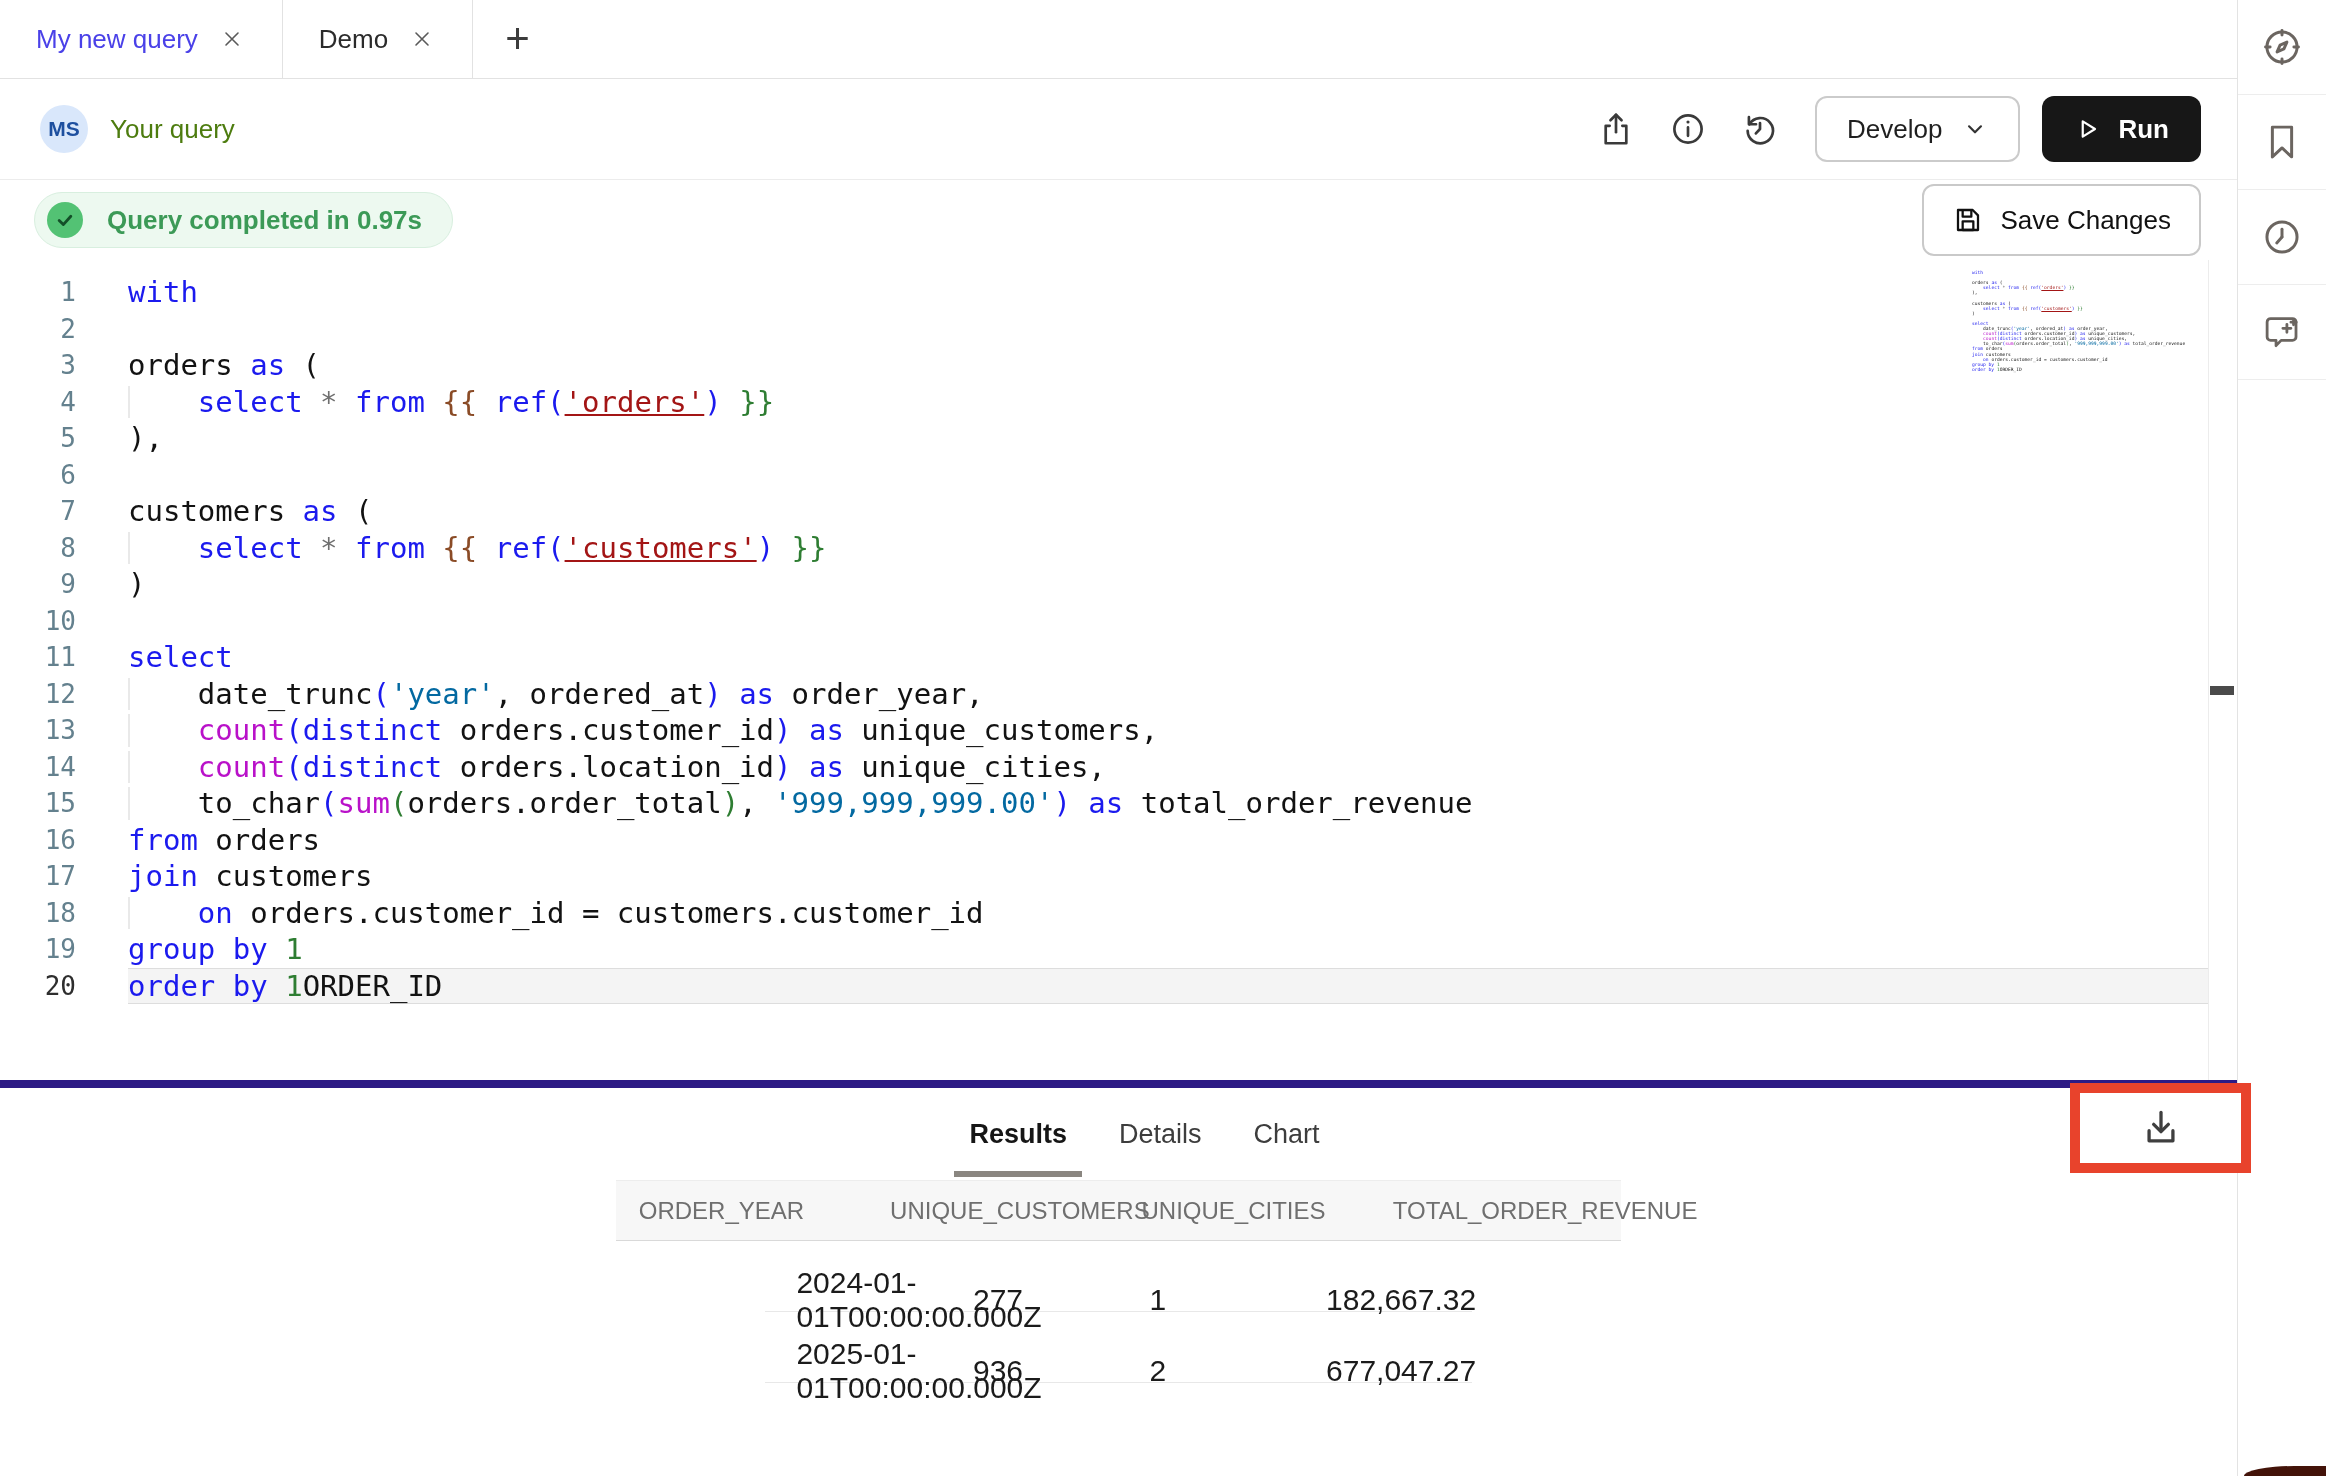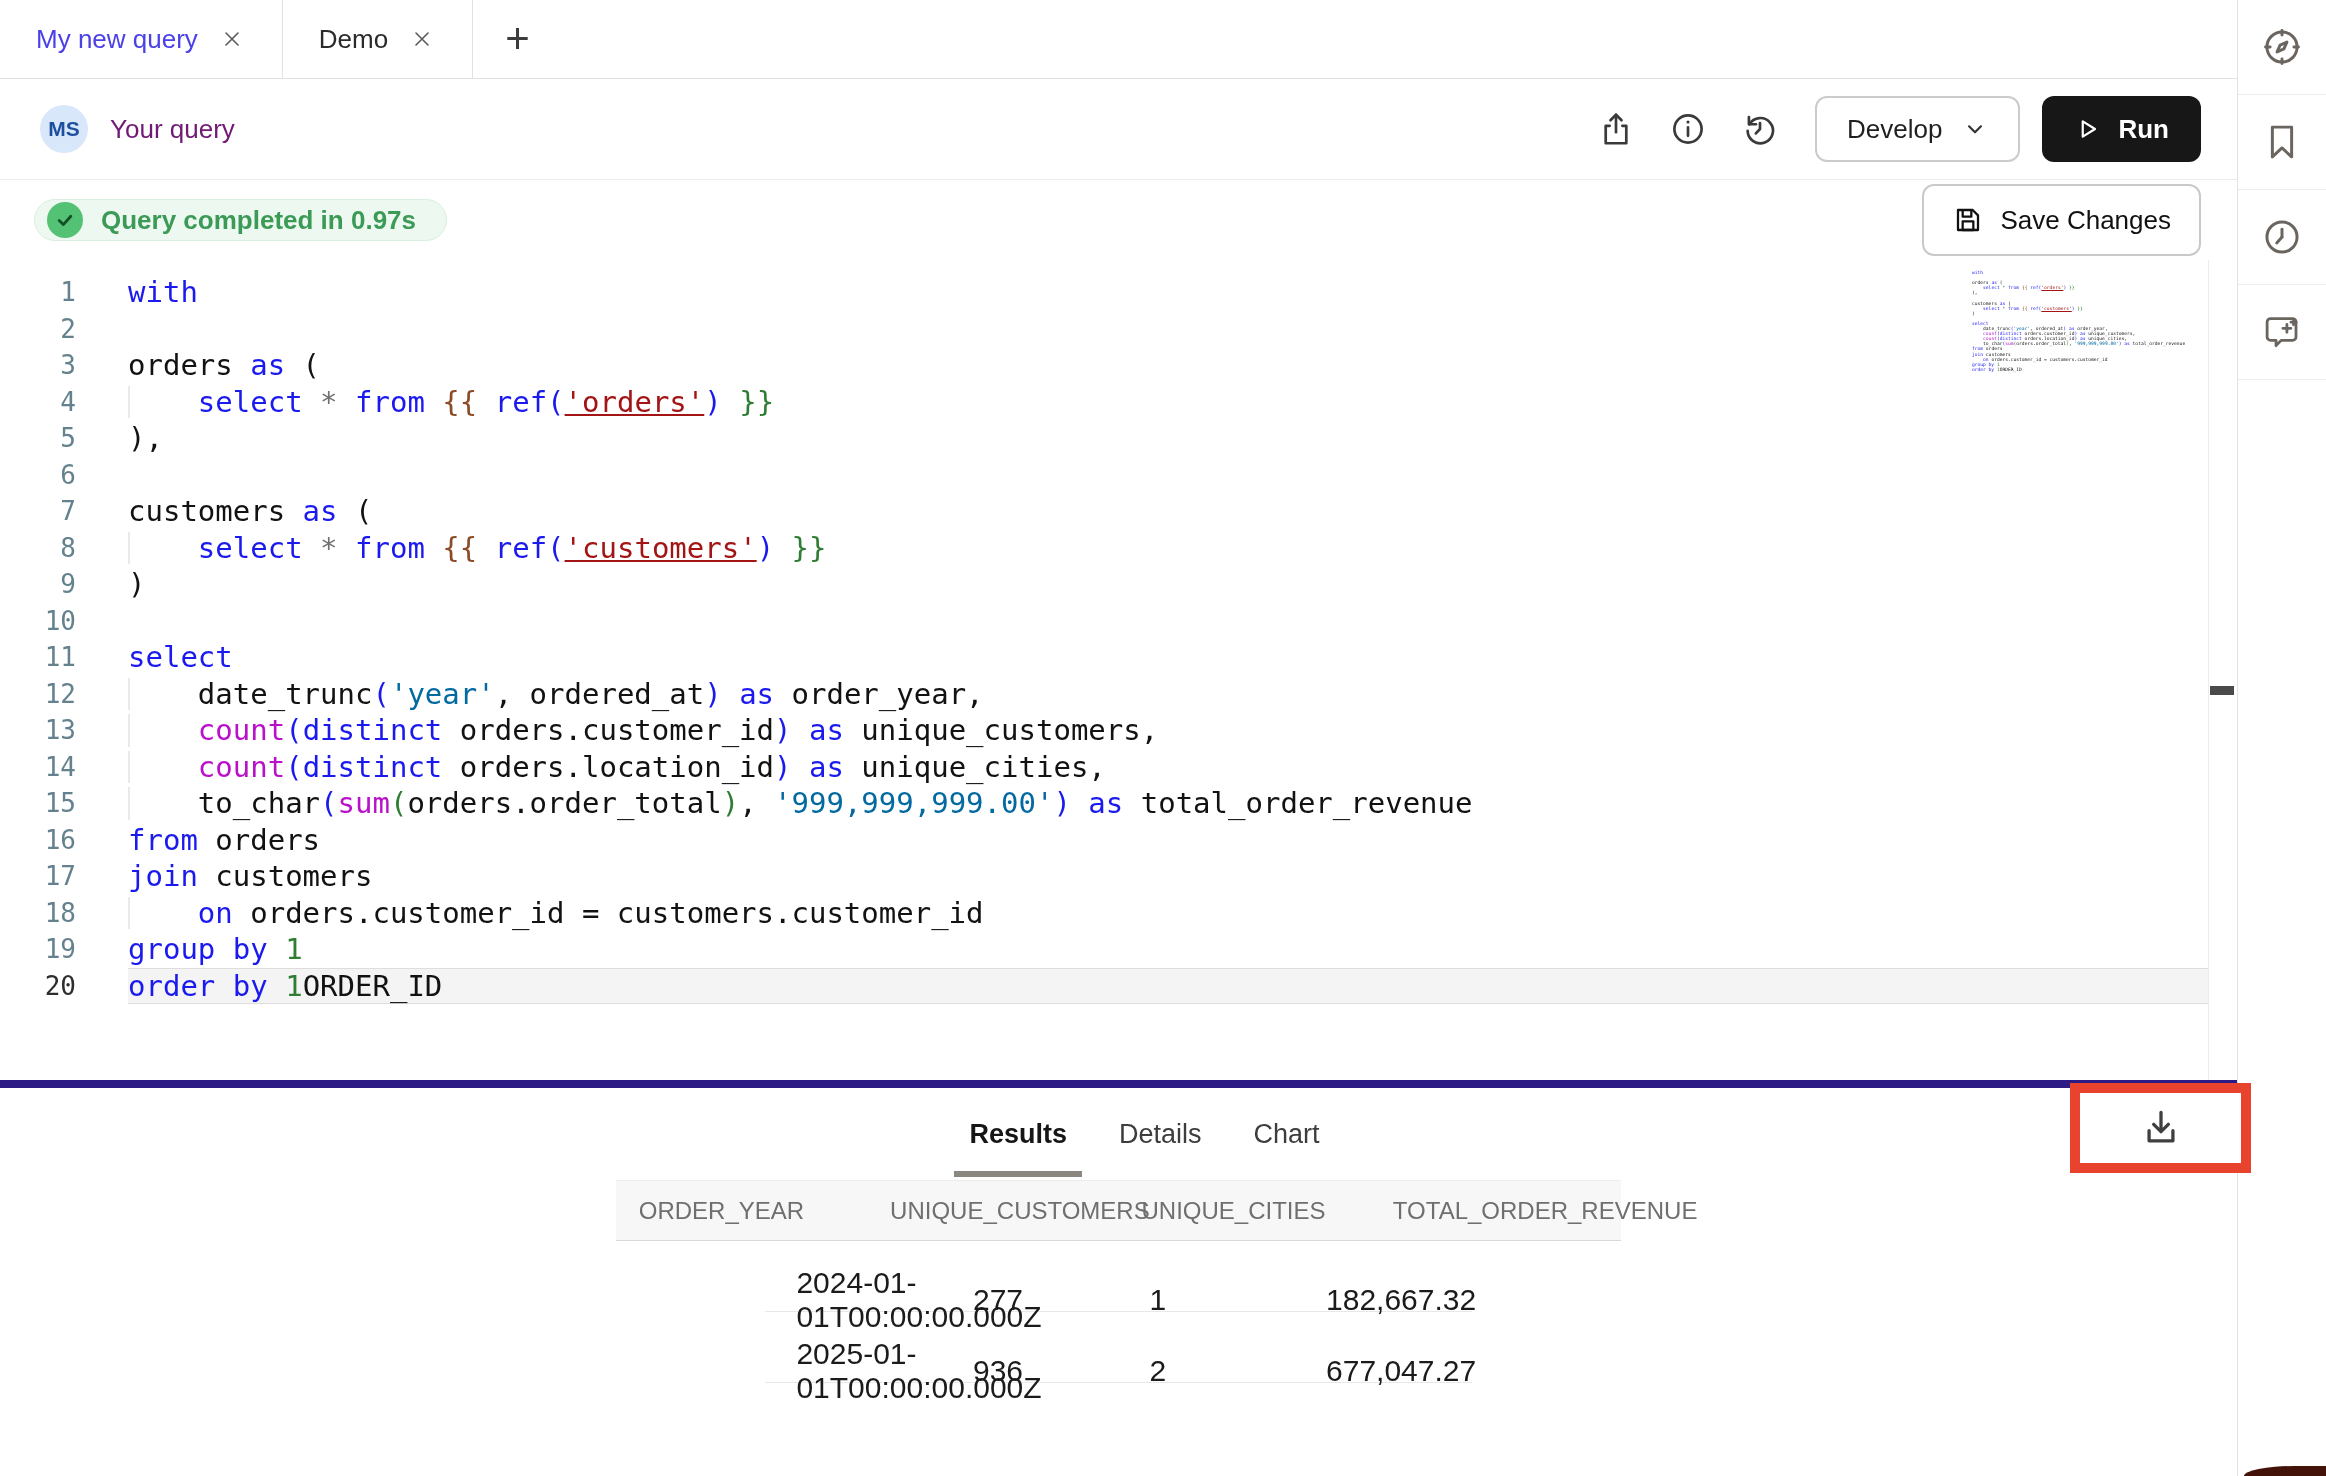--- a/index.html
+++ b/index.html
@@ -18,35 +18,35 @@
   .tab.active .tab-label{color:#4a41e8;}
   .tab-close{display:flex;align-items:center;justify-content:center;width:28px;height:28px;}
   .tab-add{display:flex;align-items:center;justify-content:center;padding:0 32px;font-size:42px;
        color:#3c3c3c;font-weight:300;cursor:pointer;}
 
   
   .qheader{height:101px;border-bottom:1px solid #ececec;display:flex;align-items:center;
        padding:0 36px 0 40px;flex:none;}
   .avatar{width:48px;height:48px;border-radius:50%;background:#d9e7fb;color:#1d4f9f;
        font-weight:700;font-size:21px;display:flex;align-items:center;justify-content:center;flex:none;}
-  .qtitle{font-size:26px;color:#701a75;margin-left:22px;}
+  .qtitle{font-size:26px;color:#4d7c0f;margin-left:22px;}
   .spacer{flex:1;}
   .hicons{display:flex;align-items:center;gap:30px;margin-right:34px;}
   .hicon{width:42px;height:42px;display:flex;align-items:center;justify-content:center;cursor:pointer;}
   .hicon svg{width:38px;height:38px;}
   .btn-develop{height:66px;padding:0 30px;border:2px solid #cbcbcb;border-radius:12px;
        display:flex;align-items:center;gap:20px;font-size:26px;color:#1f1f1f;background:#fff;cursor:pointer;}
   .btn-run{height:66px;padding:0 32px;background:#171717;color:#fff;border-radius:12px;
        display:flex;align-items:center;gap:16px;font-size:26px;font-weight:600;margin-left:22px;cursor:pointer;}
 
   
   .toolbar{height:80px;display:flex;align-items:center;justify-content:space-between;
        padding:0 36px 0 34px;flex:none;}
-  .pill{height:42px;background:#edf9f0;border:1px solid #d8efdf;border-radius:28px;
-       display:flex;align-items:center;gap:18px;padding:0 30px 0 12px;}
+  .pill{height:56px;background:#edf9f0;border:1px solid #d8efdf;border-radius:28px;
+       display:flex;align-items:center;gap:24px;padding:0 30px 0 12px;}
   .pill-check{width:36px;height:36px;border-radius:50%;background:#53c274;color:#fff;
        display:flex;align-items:center;justify-content:center;flex:none;}
   .pill-text{color:#3c9a57;font-size:26px;font-weight:700;}
   .btn-save{height:72px;padding:0 28px;border:2px solid #c9c9c9;border-radius:12px;background:#fff;
        display:flex;align-items:center;gap:16px;font-size:26px;font-weight:500;color:#111;cursor:pointer;}
 
   
   .editor{flex:1;position:relative;display:flex;min-height:0;}
   .codearea{flex:1;padding-top:14px;font-family:"DejaVu Sans Mono",monospace;font-size:29px;}
   .line{display:flex;height:36.5px;align-items:center;position:relative;}

